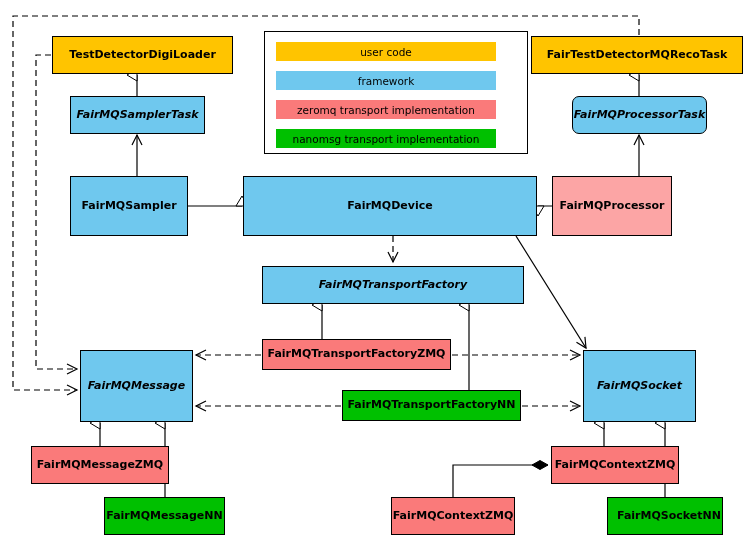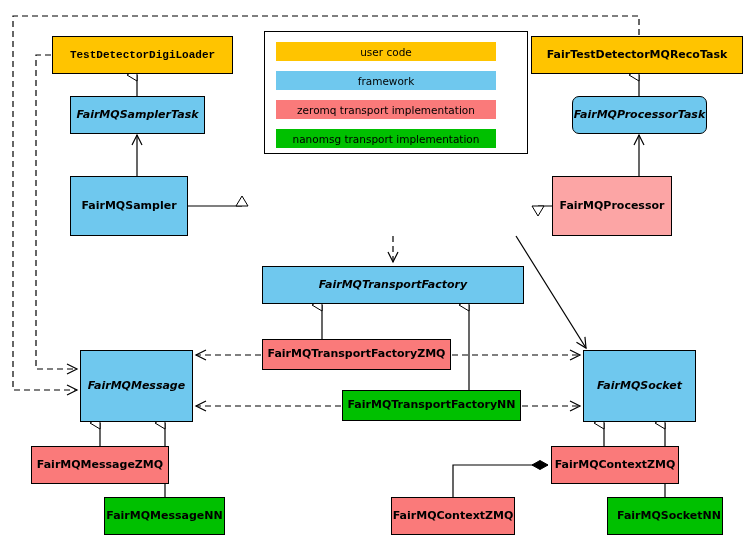--- a/index.html
+++ b/index.html
@@ -120,32 +120,35 @@
       <line x1="165" y1="497" x2="165" y2="423" marker-end="url(#hollow-tri-up)"></line>
 
       <line x1="604" y1="446" x2="604" y2="423" marker-end="url(#hollow-tri-up)"></line>
 
       <line x1="665" y1="497" x2="665" y2="423" marker-end="url(#hollow-tri-up)"></line>
 
       <path d="M 453 497 L 453 465 L 548 465" marker-end="url(#solid-diamond)"></path>
     </g>
   </svg>
 
-  <div class="uml-box" style="left:52px; top:36px; width:181px; height:38px; background:#FFC400;font-family:Liberation Mono, monospace;">
+  <div class="uml-box" style="left:52px; top:36px; width:181px; height:38px; background:#FFC400;">
     <span>TestDetectorDigiLoader</span>
   </div>
 
   <div class="uml-box italic" style="left:70px; top:96px; width:135px; height:38px; background:#6FC8EE;">
     <span>FairMQSamplerTask</span>
   </div>
 
   <div class="uml-box" style="left:70px; top:176px; width:118px; height:60px; background:#6FC8EE;">
     <span>FairMQSampler</span>
   </div>
 
+  <div class="uml-box" style="left:243px; top:176px; width:294px; height:60px; background:#6FC8EE;">
+    <span>FairMQDevice</span>
+  </div>
 
   <div class="uml-box" style="left:552px; top:176px; width:120px; height:60px; background:#fca5a5;">
     <span>FairMQProcessor</span>
   </div>
 
   <div class="uml-box" style="left:531px; top:36px; width:212px; height:38px; background:#FFC400;">
     <span>FairTestDetectorMQRecoTask</span>
   </div>
 
   <div class="uml-box italic" style="left:572px; top:96px; width:135px; height:38px; background:#6FC8EE;border-radius:7px;">

